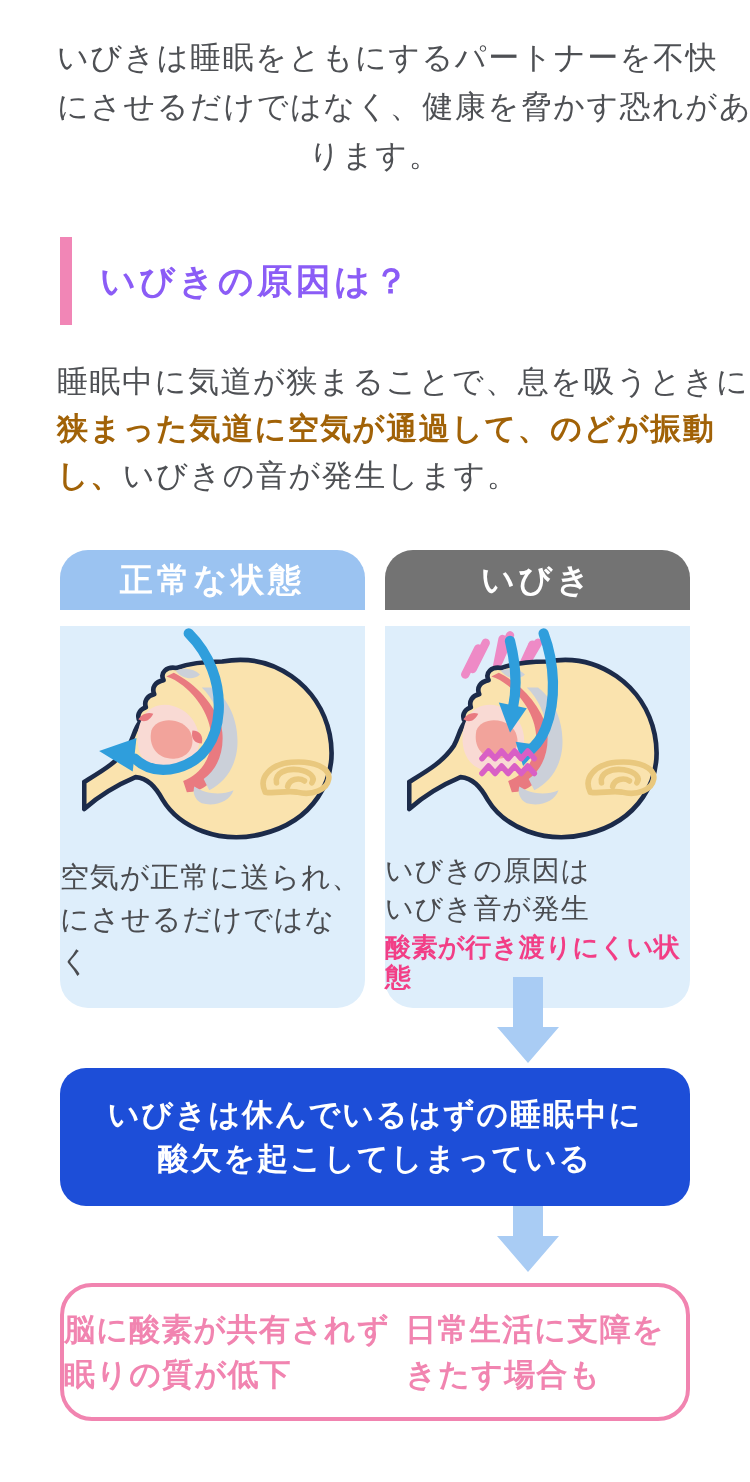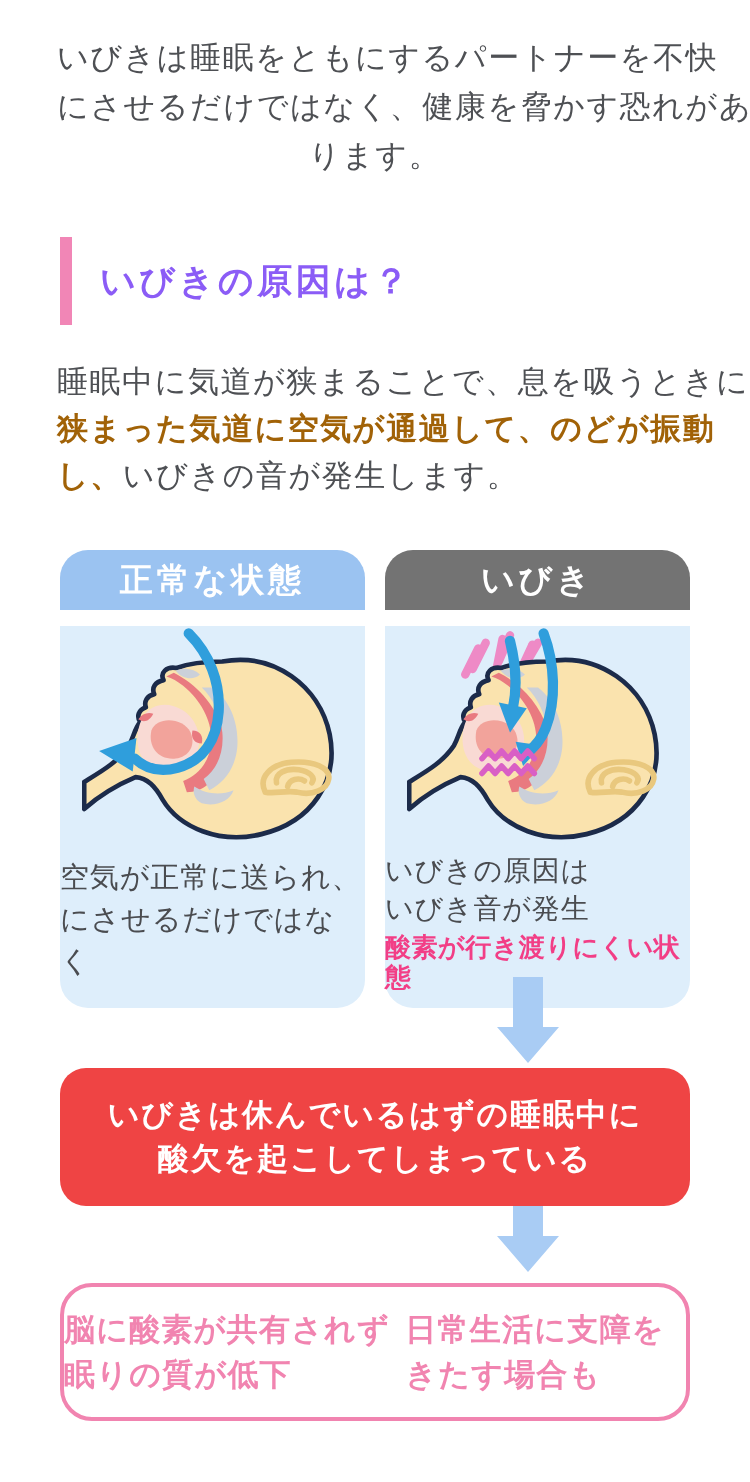--- a/index.html
+++ b/index.html
@@ -32,21 +32,21 @@
   .card-body{height:382px;border-radius:0 0 28px 28px;background:#deeefb;}
   .head-svg{display:block;width:262px;height:224px;margin:16px auto 0;}
   .caption{margin:6px 0 0;font-size:29px;line-height:42px;color:#4a4c50;letter-spacing:0.03em;}
   .caption.tight{font-size:28px;line-height:38px;margin-top:2px;}
   .caption-highlight{margin:4px 0 0;font-size:26px;line-height:30px;font-weight:bold;color:#f23e86;letter-spacing:0.02em;}
   
   .flow-arrow{position:absolute;left:497px;}
   .flow-arrow.first{top:977px;}
   .flow-arrow.second{top:1206px;}
   
-  .blue-box{margin:60px 60px 0;height:138px;background:#ef4444;border-radius:26px;
+  .blue-box{margin:60px 60px 0;height:138px;background:#1d4ed8;border-radius:26px;
     display:flex;flex-direction:column;align-items:center;justify-content:center;
     color:#ffffff;font-size:31px;font-weight:bold;line-height:44px;letter-spacing:0.06em;}
   .pink-box{margin:77px 60px 0;height:138px;background:#ffffff;border:4px solid #f184b0;border-radius:32px;
     box-sizing:border-box;
     display:flex;flex-direction:row;align-items:center;justify-content:center;
     color:#f184b0;font-size:31px;font-weight:bold;line-height:45px;letter-spacing:0.04em;}
 </style>
 </head>
 <body>
 

